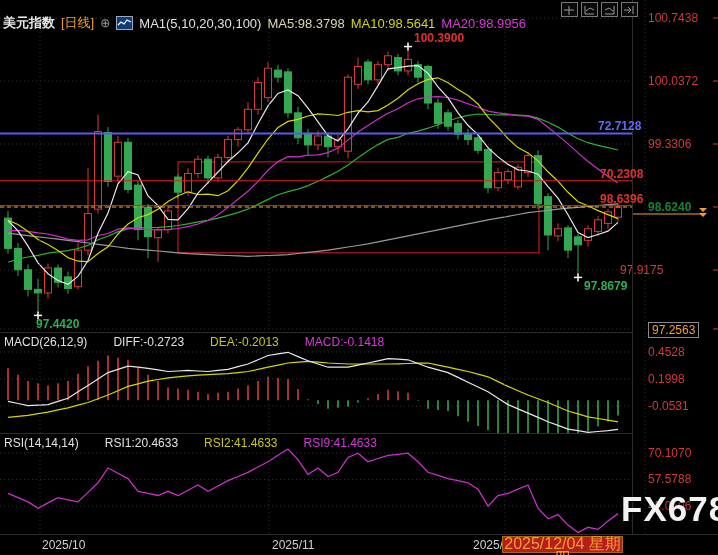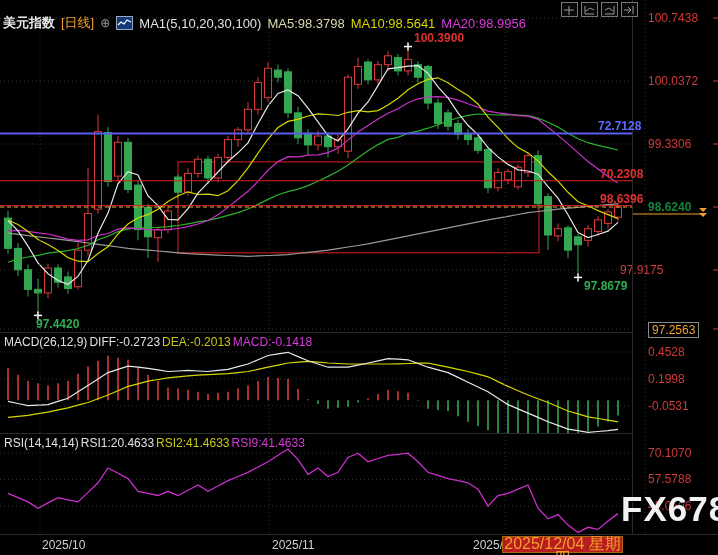--- a/index.html
+++ b/index.html
@@ -2,21 +2,21 @@
 <html><head>
 <meta charset="utf-8">
 <style>
   html,body{margin:0;padding:0;background:#000;width:718px;height:555px;overflow:hidden;}
   body{position:relative;font-family:"Liberation Sans",sans-serif;}
   .lbl{position:absolute;font-size:12px;line-height:14px;white-space:nowrap;}
   .bold{font-weight:bold;}
   #chart-svg{position:absolute;left:0;top:0;}
   .hdr{position:absolute;left:3px;top:14px;font-size:13px;display:flex;align-items:center;gap:6px;z-index:30;}
   .hdr span{white-space:nowrap;}
-  .paneheader{position:absolute;left:4px;font-size:12px;display:flex;gap:2px;z-index:25;}
+  .paneheader{position:absolute;left:4px;font-size:12px;display:flex;gap:26px;z-index:25;}
   .icon-btn{width:15px;height:13px;border:1px solid #777;display:inline-block;margin-left:3px;position:relative;background:#0a0a0a;}
   .toolbar{position:absolute;right:80px;top:2px;z-index:40;display:flex;}
   .datebox{position:absolute;border:1px solid #a5690f;background:#b91c1c;color:#f0a030;font-size:16px;line-height:14px;text-align:center;z-index:22;}
   .watermark{position:absolute;left:621px;top:489px;font-size:35px;font-weight:bold;color:#f2f2f2;letter-spacing:1px;z-index:50;text-shadow:1px 1px 2px #000;}
   .axis-lbl{color:#cf3a3a;}
   .sep{position:absolute;background:#2b2b2b;z-index:5;}
 </style>
 </head>
 <body>
 

